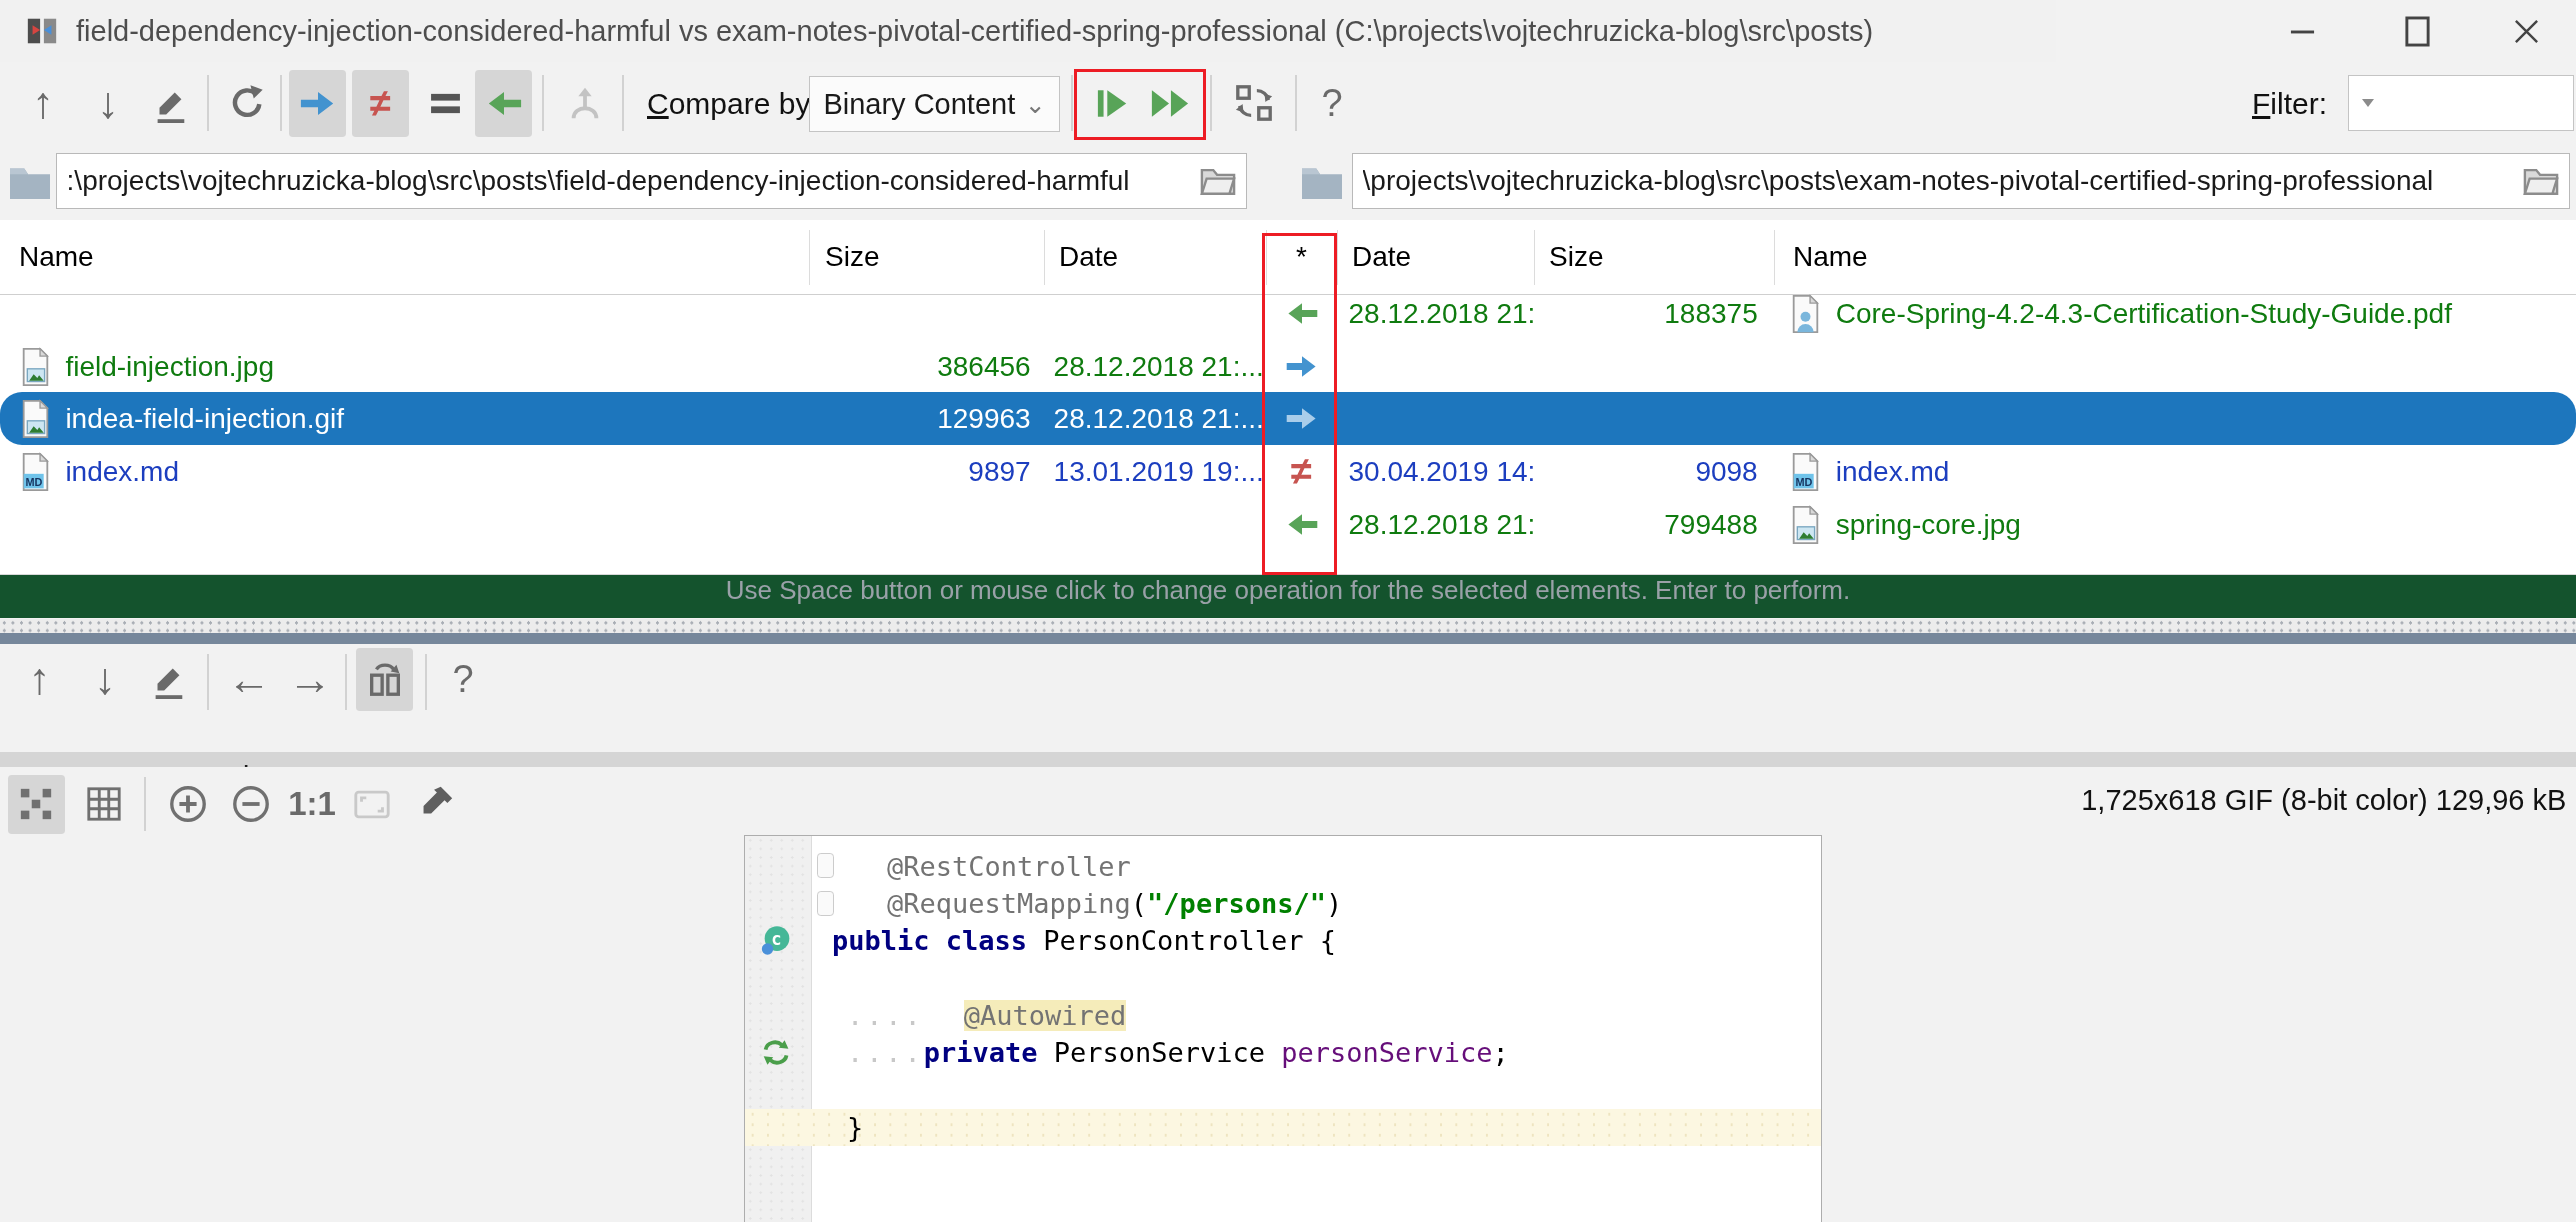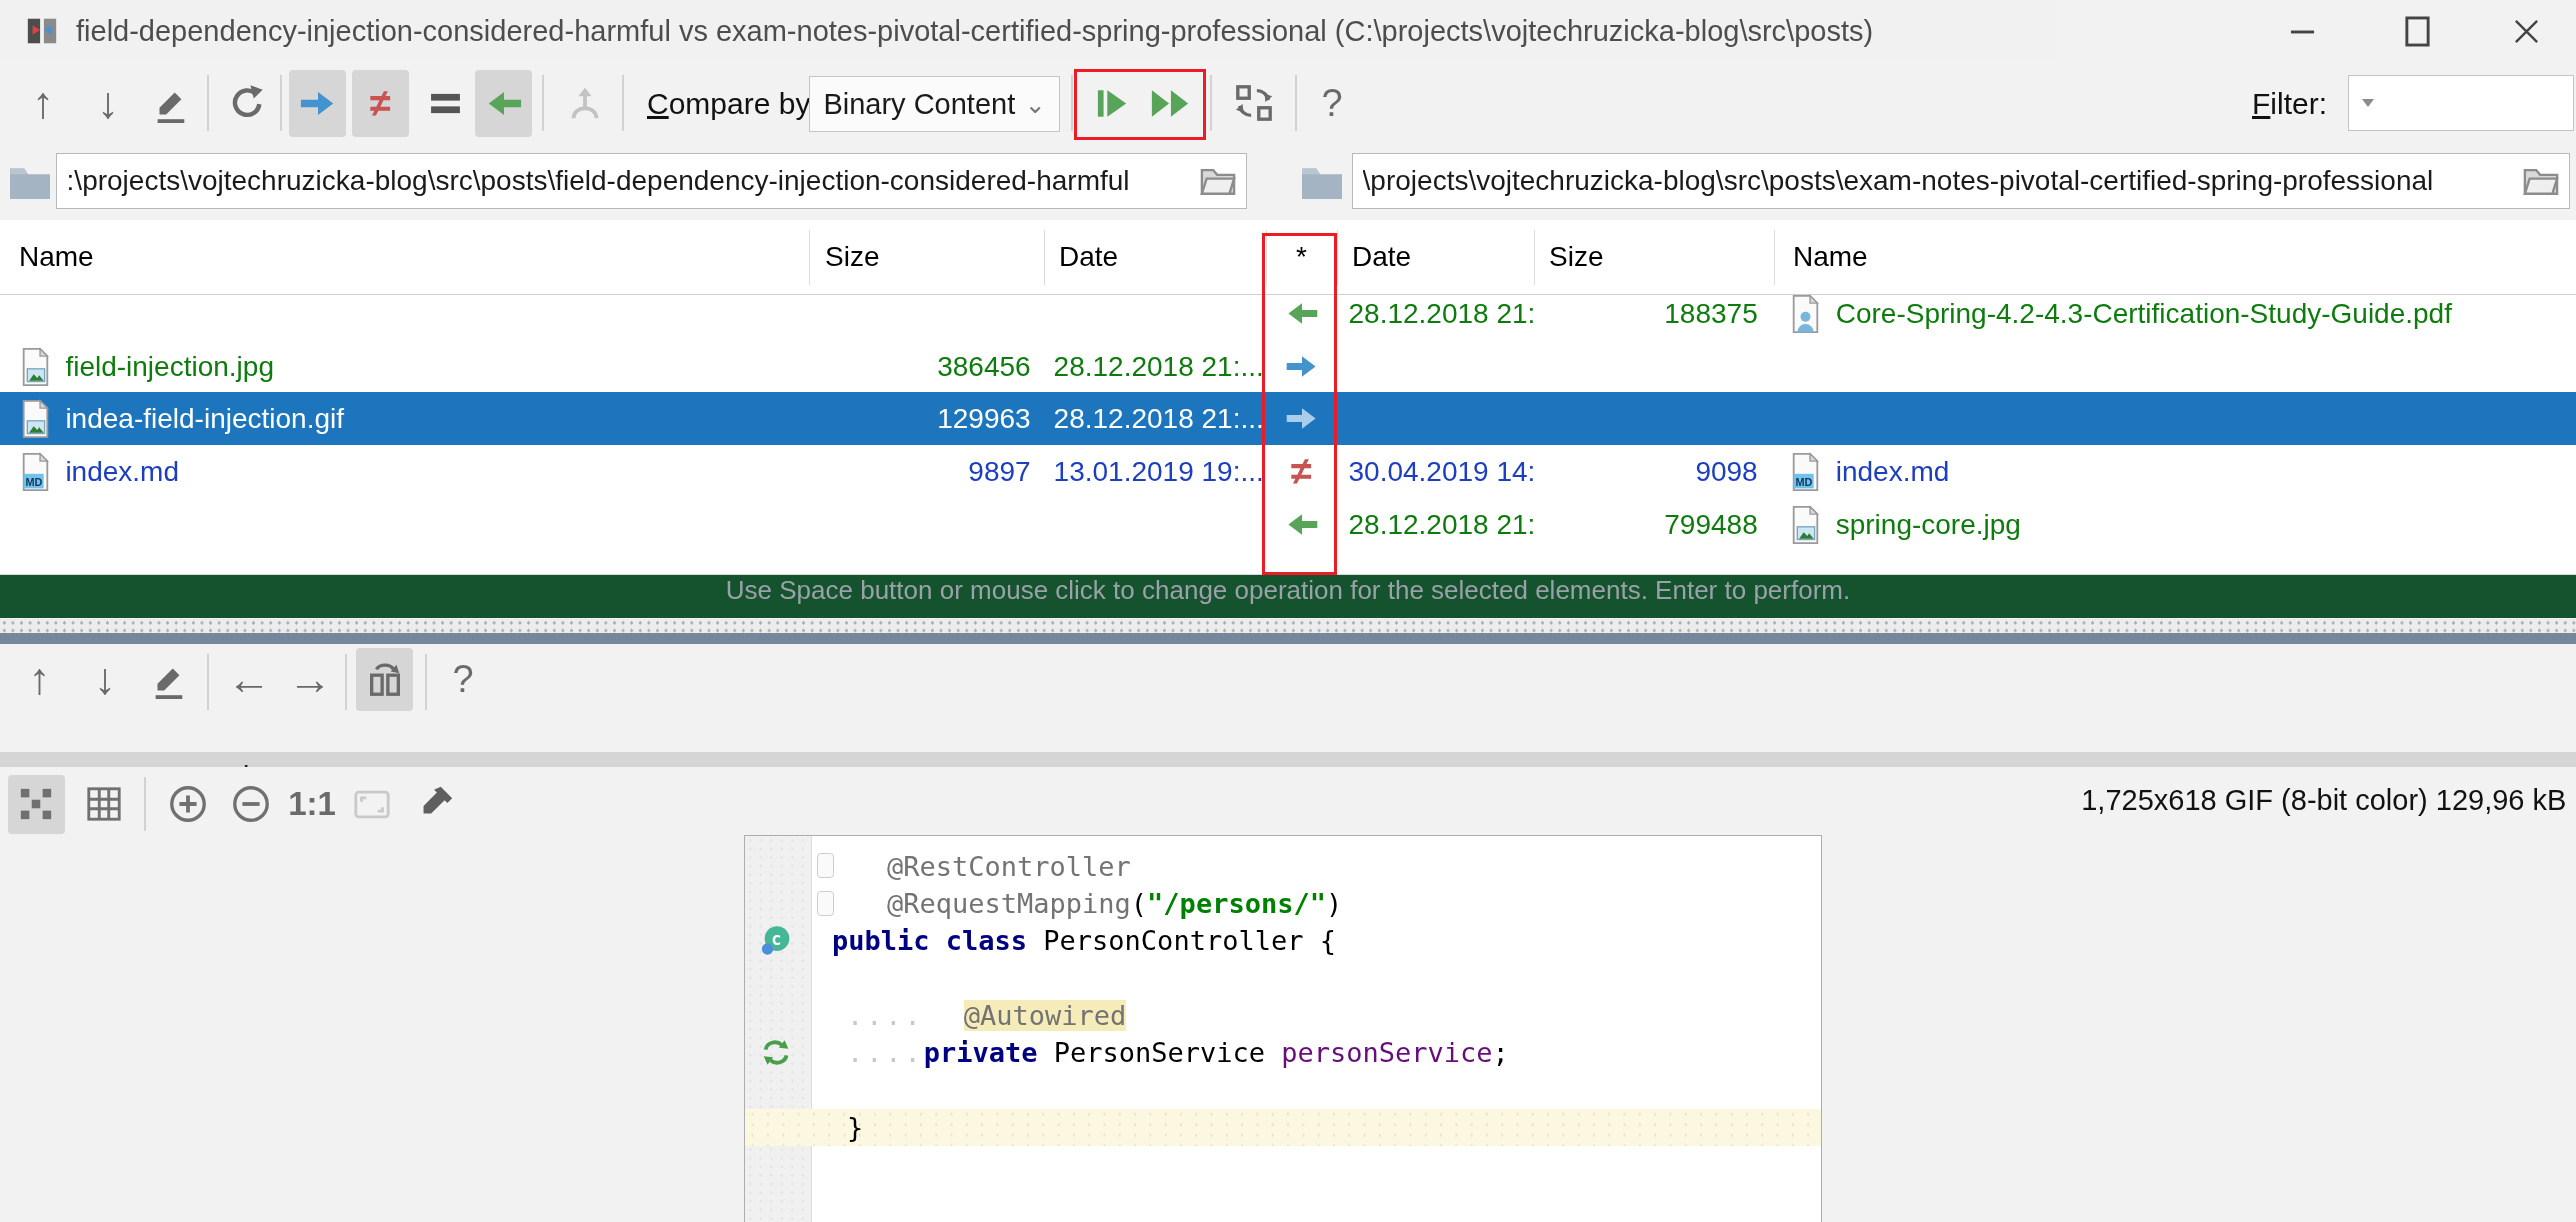--- a/index.html
+++ b/index.html
@@ -315,21 +315,21 @@
       </div>
       <div class="cell c-lsize t-green">386456</div>
       <div class="cell c-ldate t-green">28.12.2018 21:...</div>
       <div class="cell c-op">
         <svg width="34" height="27" viewBox="0 0 40 30">
             <path d="M2 11 h18 V3 l16 12 -16 12 v-8 H2 z" fill="#4393cf"></path>
           </svg>
       </div>
     </div>
 
-    <div class="trow selected" style="top:172px;">
+    <div class="trow selected" style="top:172px;border-radius:22px;">
       <div class="cell c-lname">
         <svg class="ficon" width="33" height="40" viewBox="0 0 34 44">
           <path d="M4 2 h18 l8 8 v32 H4 z" fill="#fafafa" stroke="#9a9a9a" stroke-width="2"></path>
           <path d="M22 2 l8 8 h-8 z" fill="#d9d9d9" stroke="#9a9a9a" stroke-width="1.5"></path>
           <rect x="8" y="24" width="19" height="14" fill="#cde6f2" stroke="#7aa7c0" stroke-width="1.5"></rect>
           <path d="M10 37 l5 -7 4 4 2 -3 5 6 z" fill="#2e7d32"></path>
         </svg>
         <span class="fname">indea-field-injection.gif</span>
       </div>
       <div class="cell c-lsize">129963</div>

